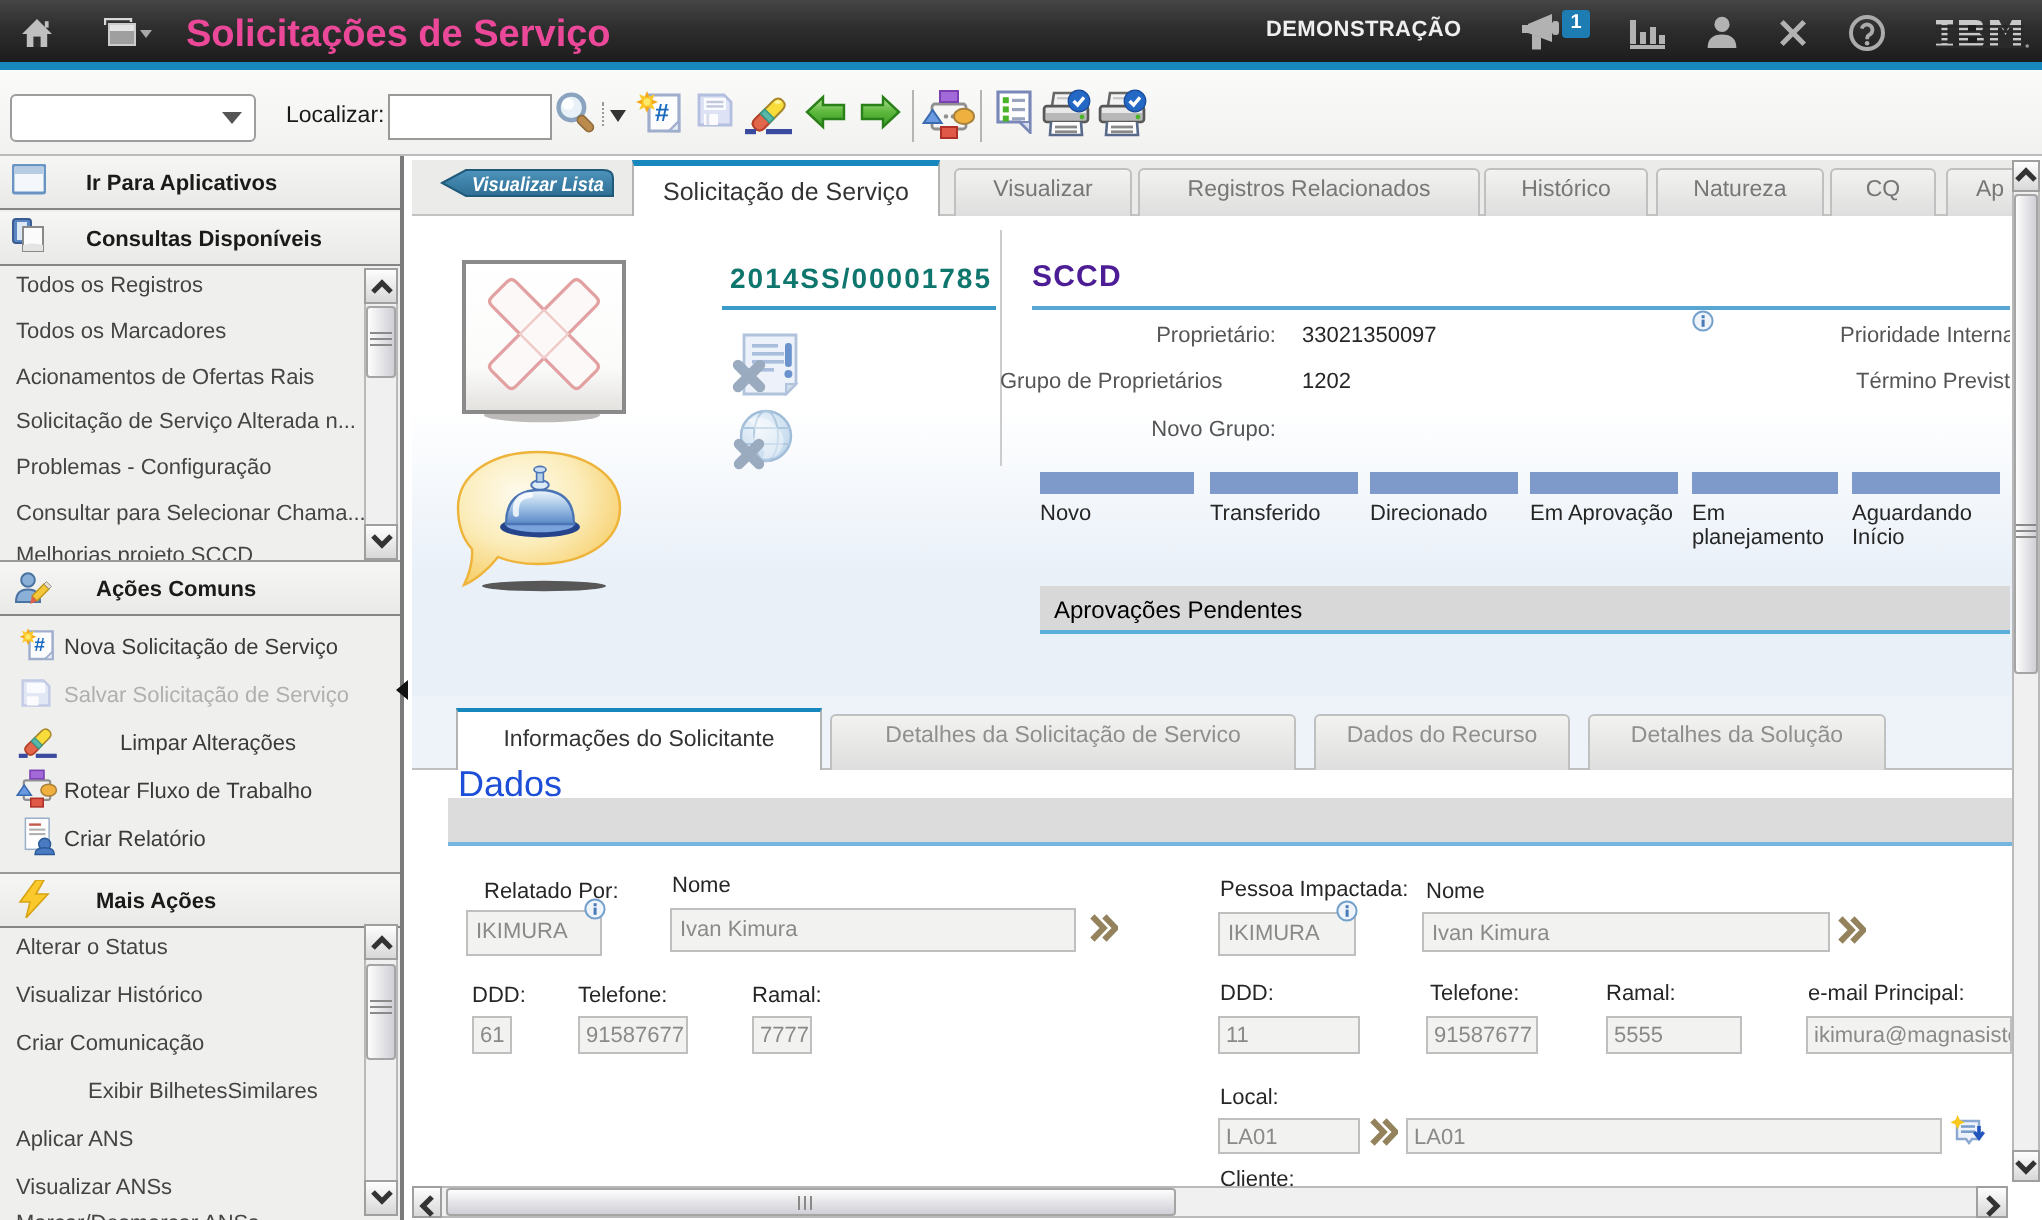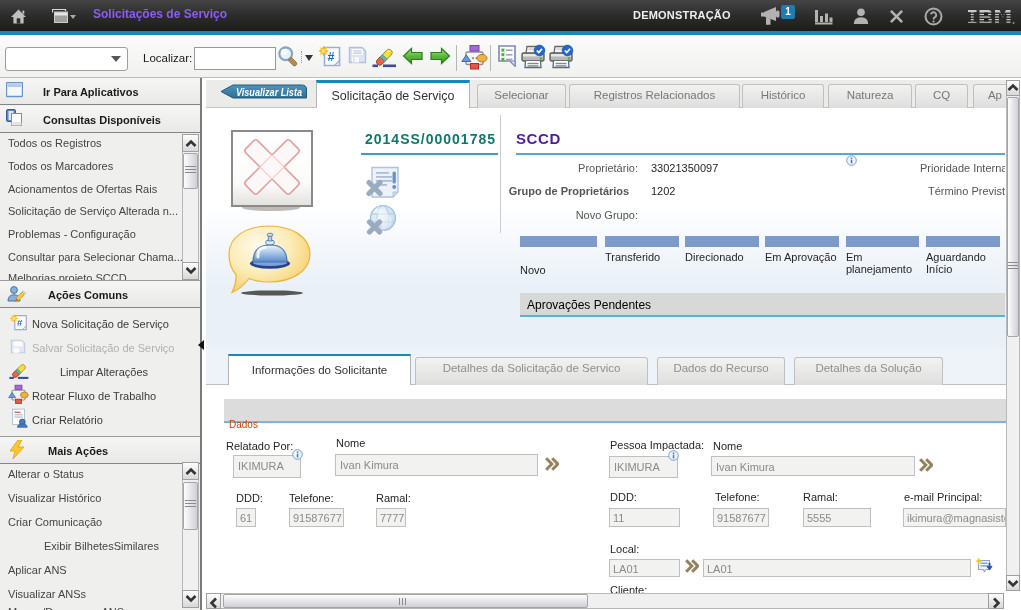--- a/index.html
+++ b/index.html
@@ -19,21 +19,21 @@
 .sbtn{position:absolute;background:linear-gradient(#fdfdfd,#d8d8d8);border:1px solid #9f9f9f;box-sizing:border-box;color:#333;}
 .sthumb{position:absolute;background:linear-gradient(90deg,#fdfdfd,#cfcfd6);border:1px solid #a5a5a5;border-radius:2px;box-sizing:border-box;}
 .sthumbh{position:absolute;background:linear-gradient(#fdfdfd,#cfcfd6);border:1px solid #a5a5a5;border-radius:2px;box-sizing:border-box;}
 .vsep{position:absolute;top:45px;width:1px;height:26px;background:#b5b5b5;}
 </style>
 </head>
 <body>
 
 <div class="abs" style="left:0;top:0;width:1021px;height:31px;background:linear-gradient(#454545,#2e2e2e 45%,#1c1c1c);"></div>
 <div class="abs" style="left:0;top:31px;width:1021px;height:4px;background:#1788be;"></div>
-<div class="abs" style="left:93px;top:7px;color:#8b5cf6;font-weight:bold;font-size:12px;letter-spacing:0;">Solicitações de Serviço</div>
+<div class="abs" style="left:93px;top:7px;color:#ec4899;font-weight:bold;font-size:19px;letter-spacing:0;">Solicitações de Serviço</div>
 <div class="abs" style="left:633px;top:9px;color:#efefef;font-weight:bold;font-size:11px;letter-spacing:.2px;">DEMONSTRAÇÃO</div>
 
 <div class="abs" style="left:0;top:35px;width:1021px;height:43px;background:linear-gradient(#fbfbfa,#f1f1ef);border-bottom:1px solid #bcbcbc;box-sizing:border-box;"></div>
 <div class="abs" style="left:5px;top:47px;width:123px;height:24px;background:#fff;border:1px solid #9d9d9d;border-radius:3px;box-sizing:border-box;"></div>
 <div class="abs" style="left:111px;top:56px;width:0;height:0;border-left:5px solid transparent;border-right:5px solid transparent;border-top:6px solid #555;"></div>
 <div class="abs" style="left:143px;top:52px;font-size:11.5px;color:#1a1a1a;">Localizar:</div>
 <div class="abs" style="left:194px;top:47px;width:82px;height:23px;background:#fff;border:1px solid #999;box-sizing:border-box;"></div>
 <div class="vsep" style="left:456px;"></div>
 <div class="vsep" style="left:490px;"></div>
 
@@ -78,21 +78,21 @@
 <div class="sthumb" style="left:183px;top:153px;width:15px;height:36px;"></div>
 <div class="sbar" style="left:182px;top:462px;width:17px;height:146px;"></div>
 <div class="sbtn" style="left:182px;top:462px;width:17px;height:18px;"></div>
 <div class="sbtn" style="left:182px;top:590px;width:17px;height:18px;"></div>
 <div class="sthumb" style="left:183px;top:482px;width:15px;height:48px;"></div>
 
 <div class="abs" style="left:202px;top:78px;width:819px;height:532px;background:#fff;"></div>
 <div class="abs" style="left:206px;top:80px;width:800px;height:28px;background:#ebebe9;border-bottom:1px solid #c3c3c3;box-sizing:border-box;"></div>
 
 <div class="abs tabact" style="left:316px;top:80px;width:154px;">Solicitação de Serviço</div>
-<div class="abs tab" style="left:477px;top:84px;width:89px;">Selecionar</div>
+<div class="abs tab" style="left:477px;top:84px;width:89px;">Visualizar</div>
 <div class="abs tab" style="left:569px;top:84px;width:171px;">Registros Relacionados</div>
 <div class="abs tab" style="left:742px;top:84px;width:82px;">Histórico</div>
 <div class="abs tab" style="left:828px;top:84px;width:84px;">Natureza</div>
 <div class="abs tab" style="left:915px;top:84px;width:53px;">CQ</div>
 <div class="abs tab" style="left:973px;top:84px;width:44px;">Ap</div>
 <svg class="abs" style="left:220px;top:84px;" width="88" height="15">
  <path d="M1 7.5 L13 1 H81.5 Q86.5 1 86.5 5 V14 H13 Z" fill="url(#vlg)" stroke="#205a7a" stroke-width="1"></path>
  <defs>
       <linearGradient id="vlg" x1="0" y1="0" x2="0" y2="1">
         <stop offset="0" stop-color="#4e94bc"></stop>
@@ -104,53 +104,53 @@
 
 <div class="abs" style="left:206px;top:108px;width:800px;height:240px;background:linear-gradient(#ffffff 40%, #e9f0f8 75%);"></div>
 <div class="abs" style="left:365px;top:131px;font-size:14px;font-weight:bold;color:#0f766e;letter-spacing:1px;">2014SS/00001785</div>
 <div class="abs" style="left:361px;top:153px;width:137px;height:2px;background:#3a9ac8;"></div>
 <div class="abs" style="left:516px;top:130px;font-size:15px;font-weight:bold;color:#4c1d95;letter-spacing:.6px;">SCCD</div>
 <div class="abs" style="left:516px;top:153px;width:489px;height:2px;background:#58a6d2;"></div>
 <div class="abs" style="left:500px;top:115px;width:1px;height:118px;background:#ccc;"></div>
 
 <div class="lbl" style="left:520px;top:162px;width:118px;text-align:right;color:#555;">Proprietário:</div>
 <div class="lbl" style="left:651px;top:162px;">33021350097</div>
-<div class="lbl" style="left:500px;top:185px;width:138px;text-align:center;color:#555;font-weight:bold;">Grupo de Proprietários</div>
+<div class="lbl" style="left:500px;top:185px;width:138px;text-align:left;color:#555;">Grupo de Proprietários</div>
 <div class="lbl" style="left:651px;top:185px;">1202</div>
 <div class="lbl" style="left:520px;top:209px;width:118px;text-align:right;color:#555;">Novo Grupo:</div>
 <div class="lbl" style="left:920px;top:162px;width:85px;overflow:hidden;color:#555;">Prioridade Interna:</div>
 <div class="lbl" style="left:928px;top:185px;width:77px;overflow:hidden;color:#555;">Término Previsto:</div>
 
 <div class="abs" style="left:520px;top:236px;width:77px;height:11px;background:#7e9aca;"></div>
 <div class="abs" style="left:605px;top:236px;width:74px;height:11px;background:#7e9aca;"></div>
 <div class="abs" style="left:685px;top:236px;width:74px;height:11px;background:#7e9aca;"></div>
 <div class="abs" style="left:765px;top:236px;width:74px;height:11px;background:#7e9aca;"></div>
 <div class="abs" style="left:846px;top:236px;width:73px;height:11px;background:#7e9aca;"></div>
 <div class="abs" style="left:926px;top:236px;width:74px;height:11px;background:#7e9aca;"></div>
-<div class="lbl" style="left:520px;top:251px;margin-top:13px;">Novo</div>
+<div class="lbl" style="left:520px;top:251px;">Novo</div>
 <div class="lbl" style="left:605px;top:251px;">Transferido</div>
 <div class="lbl" style="left:685px;top:251px;">Direcionado</div>
 <div class="lbl" style="left:765px;top:251px;">Em Aprovação</div>
 <div class="lbl" style="left:846px;top:251px;">Em<br>planejamento</div>
 <div class="lbl" style="left:926px;top:251px;">Aguardando<br>Início</div>
 
 <div class="abs" style="left:520px;top:293px;width:485px;height:24px;background:#d8d8d8;border-bottom:2px solid #5aaeda;box-sizing:border-box;"></div>
 <div class="abs" style="left:527px;top:298px;font-size:12px;color:#000000;">Aprovações Pendentes</div>
 
 <div class="abs" style="left:206px;top:348px;width:800px;height:37px;background:#eef3f9;"></div>
 <div class="abs" style="left:206px;top:384px;width:800px;height:1px;background:#c0c0c0;"></div>
 <div class="abs tabact" style="left:228px;top:354px;width:183px;height:31px;font-size:11.5px;border-top-width:2px;padding-top:8px;">Informações do Solicitante</div>
 <div class="abs tab" style="left:415px;top:357px;width:233px;height:28px;color:#8f8f8f;">Detalhes da Solicitação de Servico</div>
 <div class="abs tab" style="left:657px;top:357px;width:128px;height:28px;color:#8f8f8f;">Dados do Recurso</div>
 <div class="abs tab" style="left:794px;top:357px;width:149px;height:28px;color:#8f8f8f;">Detalhes da Solução</div>
 
 <div class="abs" style="left:224px;top:399px;width:782px;height:24px;background:#dcdcdc;border-bottom:2px solid #74b6e0;box-sizing:border-box;"></div>
-<div class="abs" style="left:229px;top:419px;font-size:10px;color:#c2410c;">Dados</div>
-
-<div class="lbl" style="left:226px;top:440px;">Relatado Por:</div>
+<div class="abs" style="left:229px;top:382px;font-size:18px;color:#1d4ed8;">Dados</div>
+
+<div class="lbl" style="left:242px;top:440px;">Relatado Por:</div>
 <div class="inp" style="left:233px;top:455px;width:68px;height:23px;">IKIMURA</div>
 <div class="lbl" style="left:336px;top:437px;">Nome</div>
 <div class="inp" style="left:335px;top:454px;width:203px;height:22px;">Ivan Kimura</div>
 <svg class="abs" style="left:545px;top:457px;" width="14" height="14">
  <path d="M1.2 1.2 L6.8 7 L1.2 12.8" fill="none" stroke="#93825c" stroke-width="3"></path>
  <path d="M7.2 1.2 L12.8 7 L7.2 12.8" fill="none" stroke="#93825c" stroke-width="3"></path>
 </svg>
 <div class="lbl" style="left:236px;top:492px;">DDD:</div>
 <div class="lbl" style="left:289px;top:492px;">Telefone:</div>
 <div class="lbl" style="left:376px;top:492px;">Ramal:</div>

